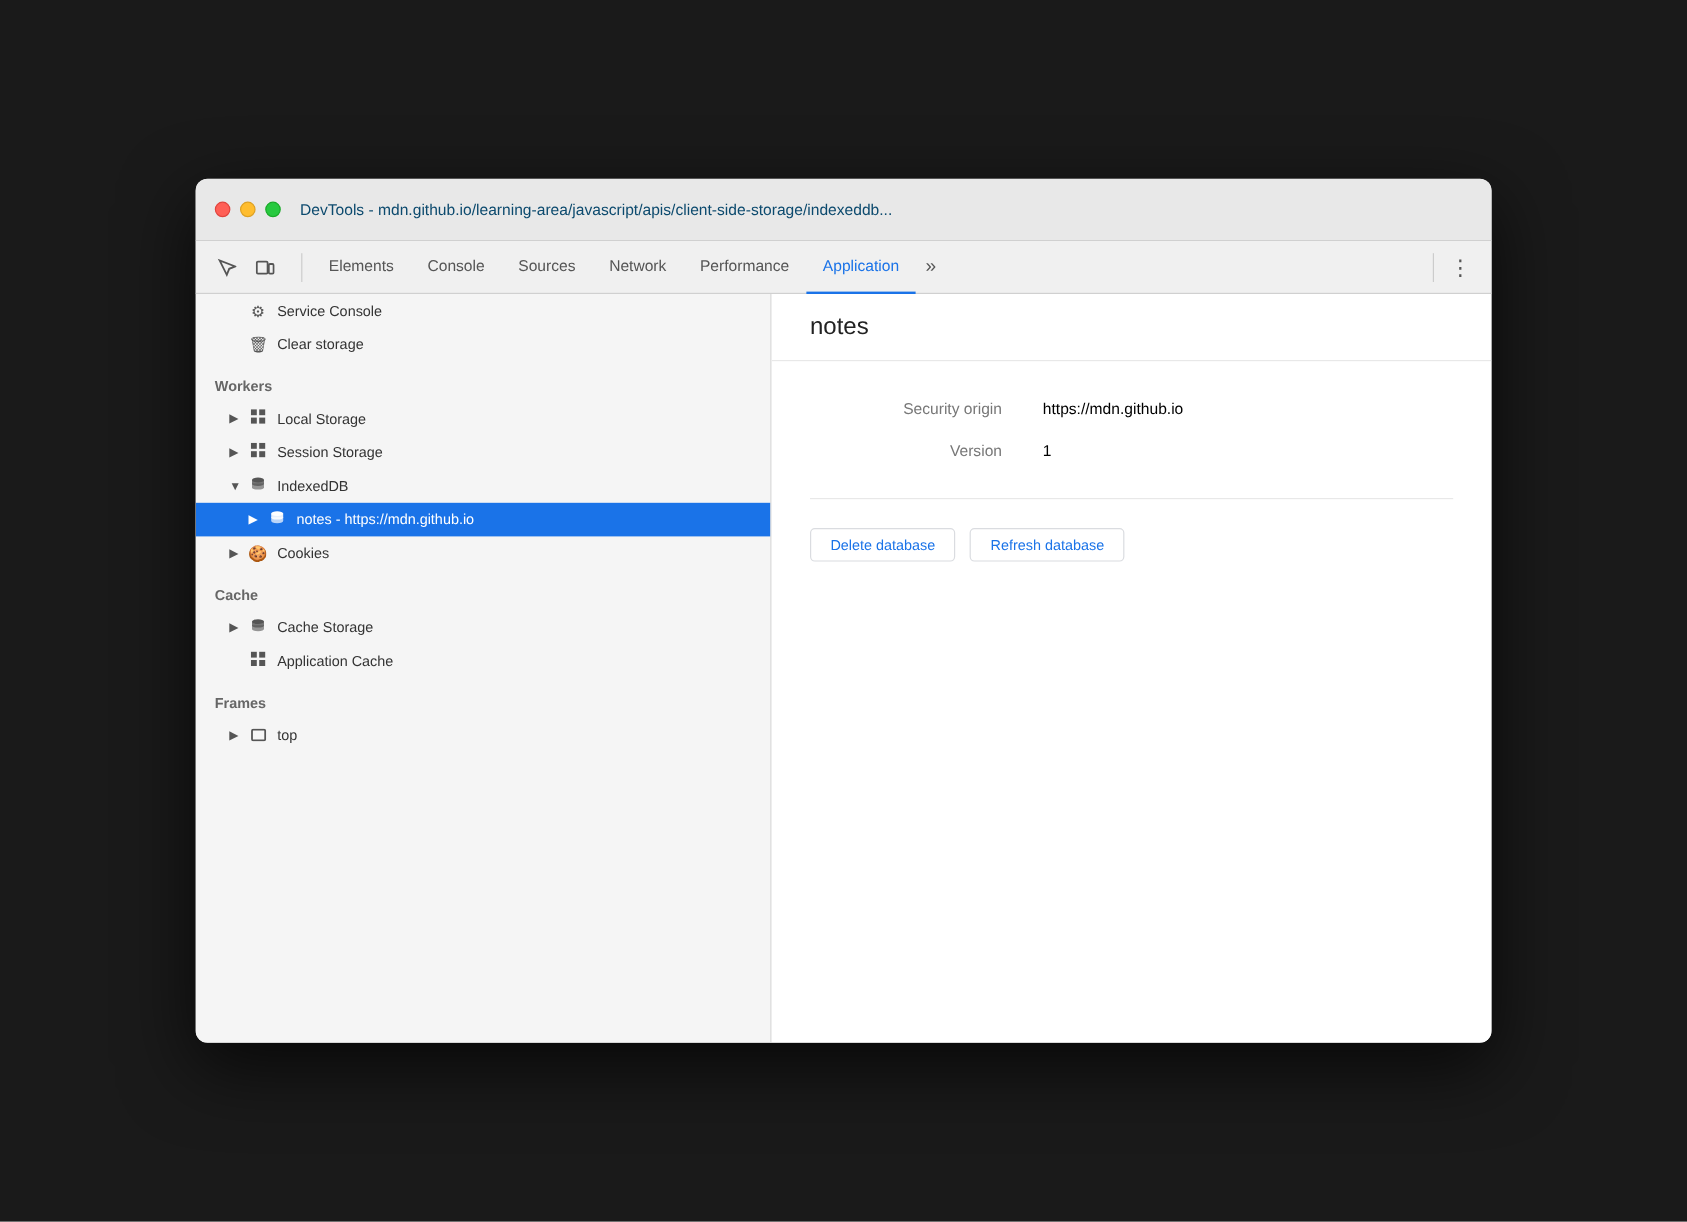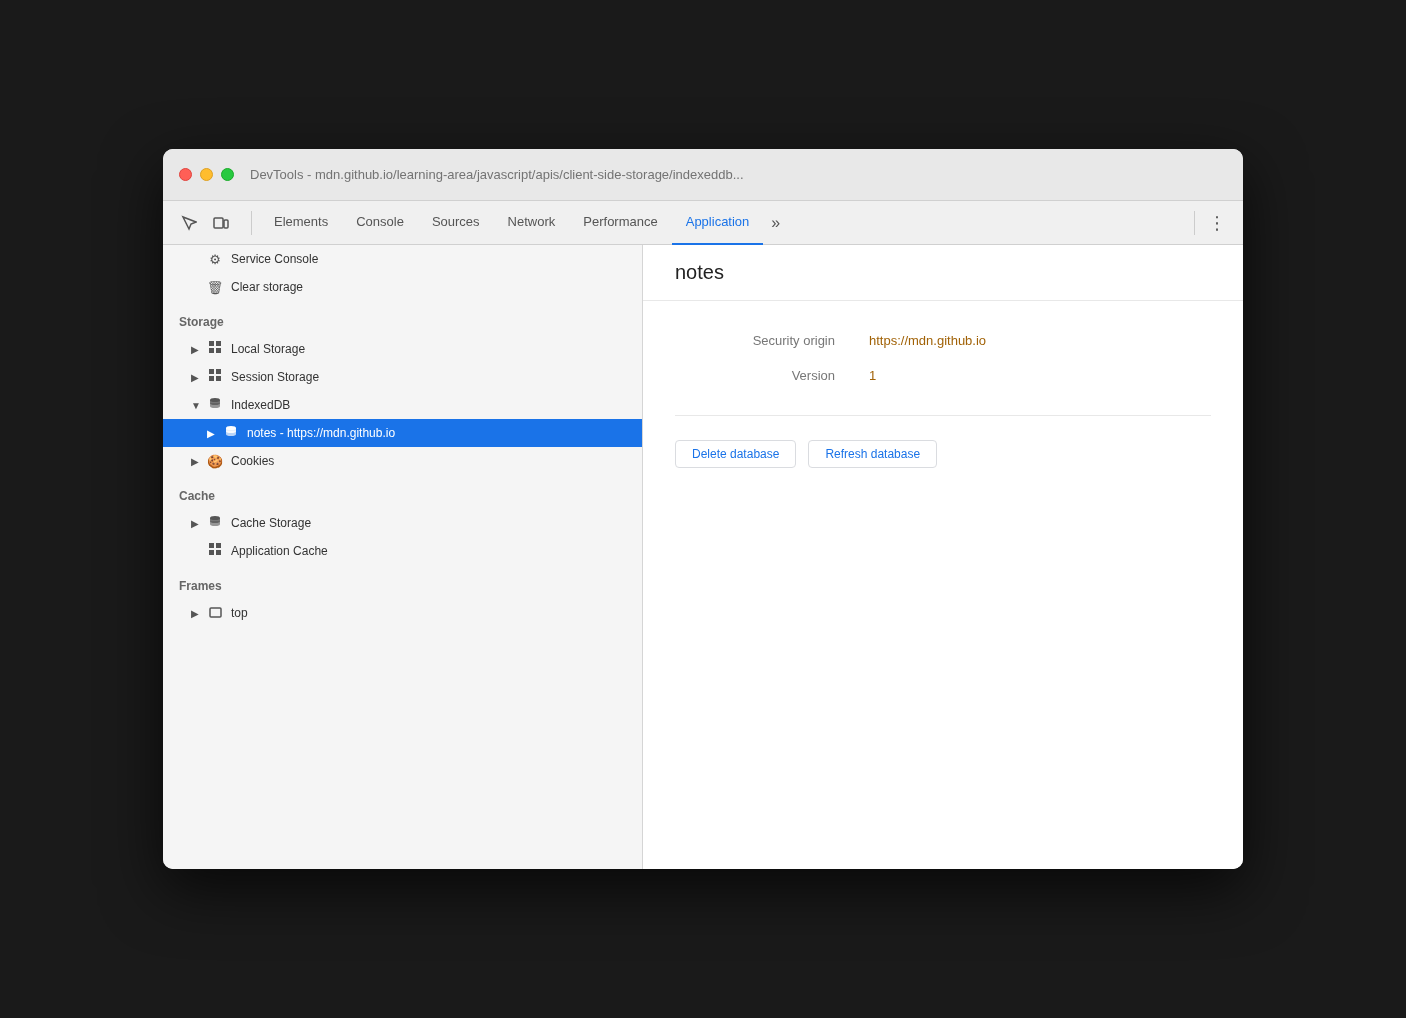--- a/index.html
+++ b/index.html
@@ -38,21 +38,21 @@
     .traffic-light {
       width: 13px;
       height: 13px;
       border-radius: 50%;
     }
     .tl-red { background: #ff5f56; border: 1px solid #e0443e; }
     .tl-yellow { background: #ffbd2e; border: 1px solid #dea123; }
     .tl-green { background: #27c93f; border: 1px solid #1aab29; }
     .title-text {
       font-size: 13px;
-      color: #737373;
+      color: #0c4a6e;
       font-weight: 500;
     }
     .toolbar {
       background: #f0f0f0;
       height: 44px;
       display: flex;
       align-items: center;
       border-bottom: 1px solid #d0d0d0;
       padding: 0 12px;
       flex-shrink: 0;
@@ -202,21 +202,21 @@
     .info-label {
       color: #777;
       font-size: 13px;
       width: 160px;
       text-align: right;
       margin-right: 34px;
       flex-shrink: 0;
     }
     .info-value {
       font-size: 13px;
-      color: #a16207;
+      color: #000000;
     }
     .panel-divider {
       height: 1px;
       background: #e8e8e8;
       margin: 0 0 24px 0;
     }
     .button-row {
       display: flex;
       gap: 12px;
       padding: 16px 32px;
@@ -284,21 +284,21 @@
         <span class="expand-arrow">&nbsp;&nbsp;</span>
         <span class="sidebar-item-icon">⚙</span>
         <span>Service Console</span>
       </div>
       <div class="sidebar-item indent-1">
         <span class="expand-arrow">&nbsp;&nbsp;</span>
         <span class="sidebar-item-icon">🗑</span>
         <span>Clear storage</span>
       </div>
 
-      <div class="sidebar-section-label">Storage</div>
+      <div class="sidebar-section-label">Workers</div>
 
       <div class="sidebar-item indent-1">
         <span class="expand-arrow">▶</span>
         <span class="sidebar-item-icon">
           <svg width="13" height="13" viewBox="0 0 13 13" fill="#555">
             <rect x="0" y="0" width="5" height="5"></rect>
               <rect x="7" y="0" width="5" height="5"></rect>
             <rect x="0" y="7" width="5" height="5"></rect>
               <rect x="7" y="7" width="5" height="5"></rect>
           </svg>

